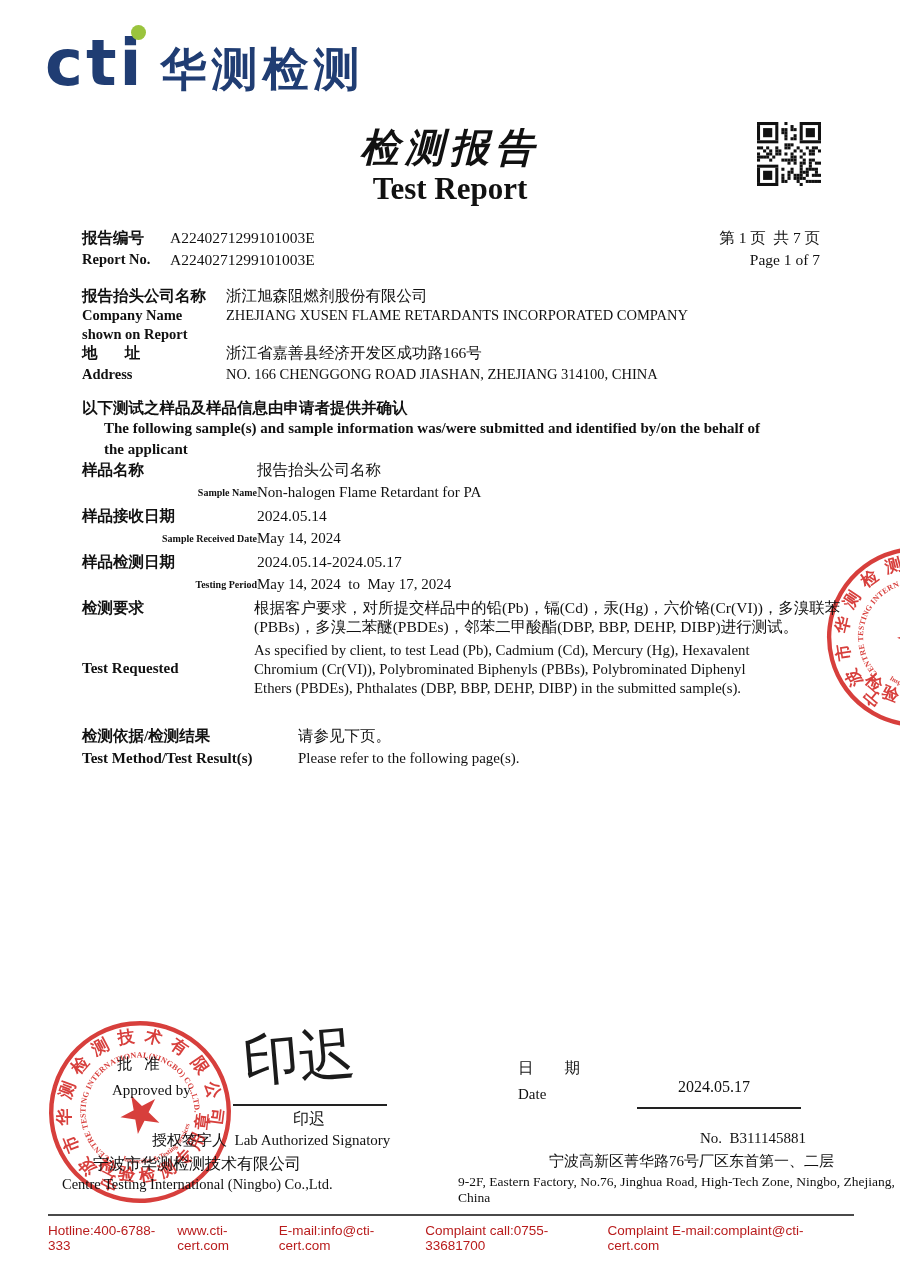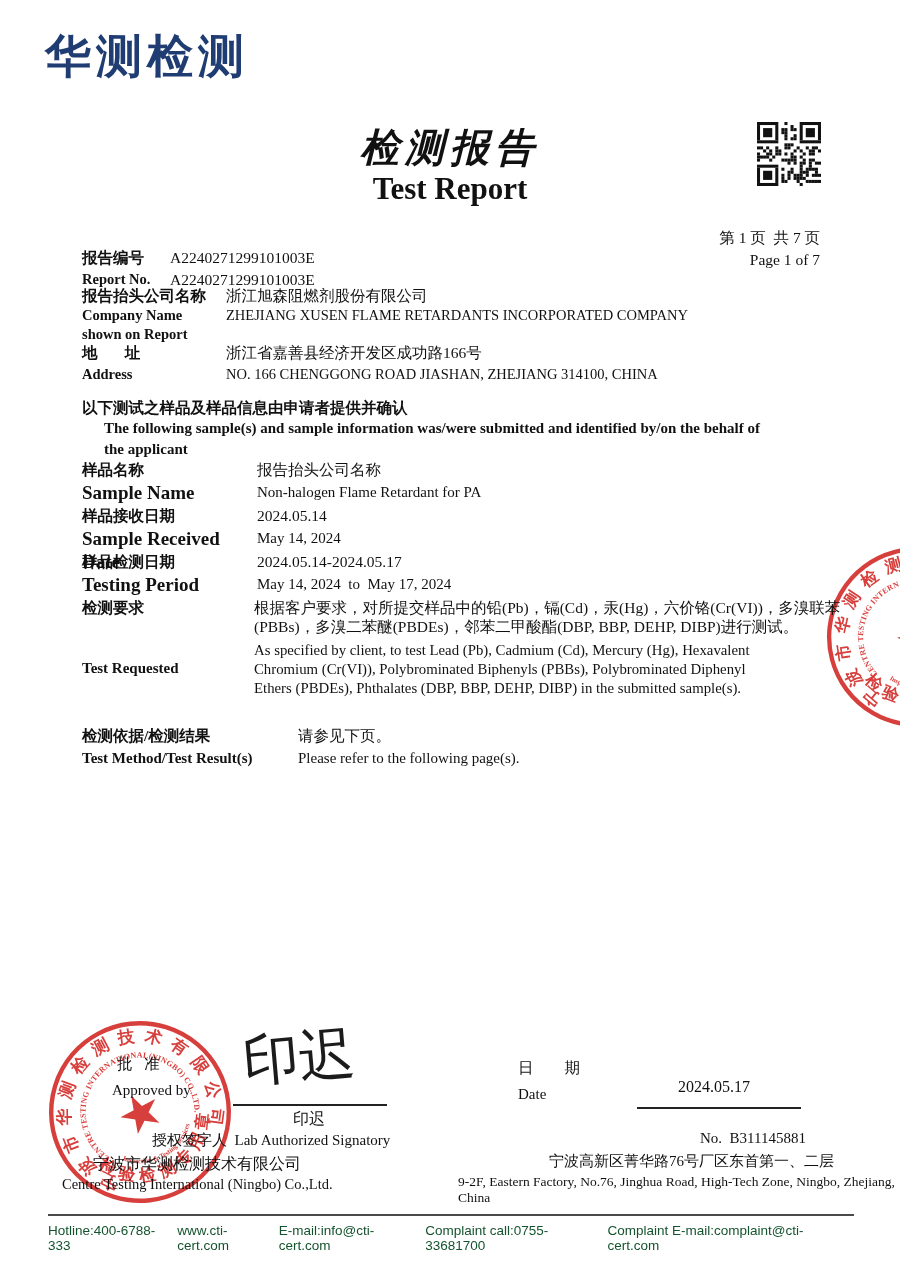--- a/index.html
+++ b/index.html
@@ -24,33 +24,33 @@
   .qr{position:absolute;left:757px;top:122px;width:64px;height:64px;}
   .qr svg{width:64px;height:64px;display:block;}
 
   
   .grid{position:absolute;left:82px;display:grid;}
   .cnb{font-weight:700;font-size:15.5px;}
   .enb{font-weight:700;font-size:14.5px;}
   .cn{font-size:15.5px;}
   .en{font-size:14.5px;}
 
-  .report-grid{top:227px;grid-template-columns:88px auto;grid-auto-rows:21.5px;line-height:21.5px;font-size:15.5px;margin-top:20px;}
+  .report-grid{top:227px;grid-template-columns:88px auto;grid-auto-rows:21.5px;line-height:21.5px;font-size:15.5px;}
   .pagination{position:absolute;right:80px;top:227px;text-align:right;line-height:21.5px;font-size:15.5px;}
 
   .company{top:286px;grid-template-columns:144px auto;grid-auto-rows:19.5px;line-height:19.5px;width:760px;}
   .address{top:342px;grid-template-columns:144px auto;grid-auto-rows:21.5px;line-height:21.5px;width:760px;}
 
   .note{position:absolute;left:82px;top:398px;width:700px;}
   .note .cnb{line-height:20px;}
   .note .enb{font-size:15px;line-height:20.5px;max-width:660px;margin-left:22px;}
 
   .sample{top:458px;grid-template-columns:175px auto;grid-auto-rows:23px;line-height:23px;width:760px;}
   .sample .en{font-size:15px;}
-  .sample .enb{font-size:19px;}
+  .sample .enb{font-size:10px;text-align:right;}
 
   .requested{top:598px;grid-template-columns:172px auto;width:790px;}
   .labcell{position:relative;}
   .lab-en-abs{position:absolute;left:0;top:62px;font-size:15px;}
   .v-cn{font-size:15.5px;line-height:19px;width:592px;}
   .v-en{font-size:14.8px;line-height:18.8px;width:505px;margin-top:5px;}
 
   .method{top:725px;grid-template-columns:216px auto;grid-auto-rows:22px;line-height:22px;width:790px;}
   .method .enb{font-size:15px;}
   .method .en{font-size:15px;}
@@ -79,21 +79,21 @@
   .date-cn{left:518px;top:1058px;font-size:15.5px;}
   .date-en{left:518px;top:1086px;font-size:15px;}
   .date-val{left:678px;top:1078px;font-size:16px;}
   .date-line{left:637px;top:1107px;width:164px;border-top:2px solid #222;}
   .cert-no{left:700px;top:1130px;font-size:15px;}
   .cert-cn{left:549px;top:1152px;font-size:15px;}
   .cert-en{left:458px;top:1174px;font-size:13.5px;}
 
   .footer-line{left:48px;top:1214px;width:806px;border-top:2px solid #4a4a4a;}
   .footer{left:48px;top:1223px;width:806px;display:flex;justify-content:space-between;
-          font-family:"Liberation Sans",sans-serif;font-size:13.5px;color:#14532d;}
+          font-family:"Liberation Sans",sans-serif;font-size:13.5px;color:#b91c1c;}
 </style>
 </head>
 <body>
 
 <div class="page">
 
   <svg class="stamp stamp-right" viewBox="0 0 240 240">
     <defs>
       <path id="arc-top" d="M 57.8 182.2 A 88 88 0 1 1 182.2 182.2" fill="none"></path>
       <path id="arc-top-inner" d="M 71.9 168.1 A 68 68 0 1 1 168.1 168.1" fill="none"></path>
@@ -111,20 +111,21 @@
   <svg class="stamp stamp-left" viewBox="0 0 240 240">
     <circle cx="120" cy="120" r="111" fill="none" stroke-width="5.5"></circle>
     <text class="st-cn-ring"><textPath href="#arc-top" startOffset="50%" data-bind="stamp.ring_cn">宁波市华测检测技术有限公司</textPath></text>
     <text class="st-en-ring"><textPath href="#arc-top-inner" startOffset="50%" data-bind="stamp.ring_en">CENTRE TESTING INTERNATIONAL(NINGBO) CO.,LTD.</textPath></text>
     <text class="st-star" x="120" y="143" data-bind="stamp.star">★</text>
     <text class="st-cn-bottom"><textPath href="#arc-bottom" startOffset="50%" data-bind="stamp.bottom_cn">检验检测专用章</textPath></text>
     <text class="st-en-bottom"><textPath href="#arc-bottom-inner" startOffset="50%" data-bind="stamp.bottom_en">Inspection &amp; Testing Services</textPath></text>
   </svg>
 
   <div class="logo">
+    <span class="logo-cti"><span data-bind="logo.text">cti</span><span class="logo-dot"></span></span>
     <span class="logo-cn" data-bind="logo.cn">华测检测</span>
   </div>
 
   <div class="title-cn" data-bind="title.cn">检测报告</div>
   <div class="title-en" data-bind="title.en">Test Report</div>
   <div class="qr">
       <svg id="qr-svg" viewBox="0 0 63 63">
         <rect x="0" y="0" width="21" height="3" fill="#111"></rect>
         <rect x="0" y="18" width="21" height="3" fill="#111"></rect>
         <rect x="0" y="3" width="3" height="15" fill="#111"></rect>

